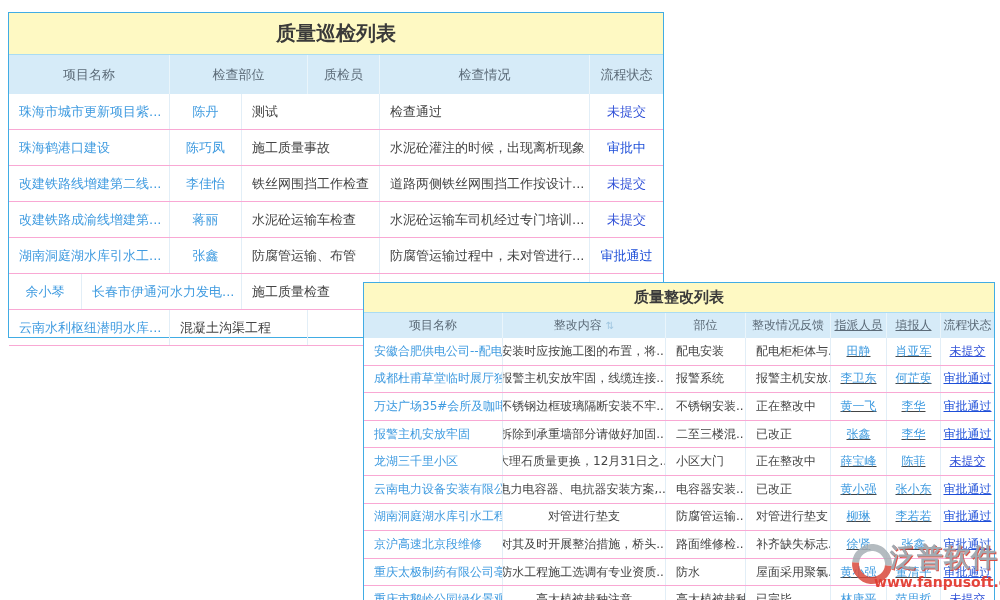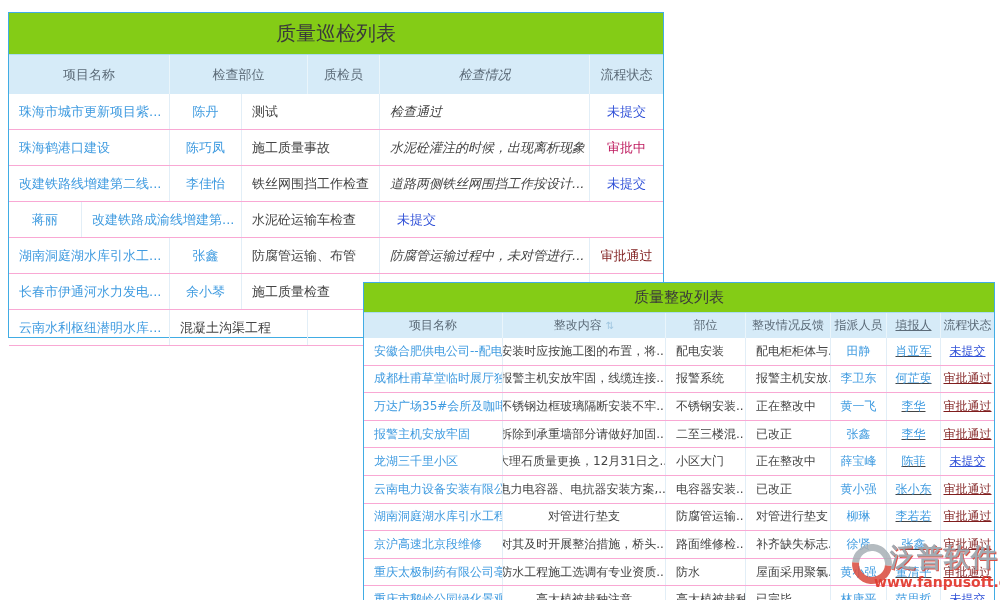--- a/index.html
+++ b/index.html
@@ -1,52 +1,52 @@
 <!DOCTYPE html>
 <html><head>
 <meta charset="utf-8">
 <style>
   html,body{margin:0;padding:0;width:1000px;height:600px;background:#fff;overflow:hidden;
     font-family:"DejaVu Sans","Liberation Sans",sans-serif;}
   .panel{position:absolute;background:#fff;border:1px solid #41ace4;box-sizing:border-box;}
   #t1{left:8px;top:12px;width:656px;height:326px;z-index:1;}
   #t2{left:363px;top:282px;width:632px;height:321px;z-index:2;}
-  .panel-title{display:flex;align-items:center;justify-content:center;font-weight:normal;
-    color:#3a3a3a;border-bottom:1px solid #aadcf2;background:#84cc16;}
+  .panel-title{display:flex;align-items:center;justify-content:center;font-weight:bold;
+    color:#3a3a3a;border-bottom:1px solid #aadcf2;background:#fef9c3;}
   #t1 .panel-title{height:41px;font-size:20px;}
   #t2 .panel-title{height:29px;font-size:15px;}
   .hdr{display:flex;background:#d6ebf8;color:#5c6b78;}
   #t1 .hdr{height:39px;font-size:13px;}
   #t2 .hdr{height:25px;font-size:12px;}
   .hdr .cell{justify-content:center;border-left:1px solid #eaf5fb;padding:0 0;}
   .hdr .cell:first-child{border-left:none;}
   .cell{box-sizing:border-box;display:flex;align-items:center;white-space:nowrap;
     overflow:hidden;padding:0 10px;}
   .row{display:flex;border-bottom:1px solid #f9a8d4;color:#444;}
   #t1 .row{height:35px;font-size:13px;}
   #t2 .row{height:26.6px;font-size:12px;}
   .row .cell{border-left:1px solid #e2eef7;}
   .row .cell:first-child{border-left:none;}
   .t1 .c0{width:160px;}
   .t1 .c1{width:72px;justify-content:center;}
   .t1 .c2{width:138px;}
-  .t1 .c3{width:210px;font-style:italic;}
+  .t1 .c3{width:210px;}
   .t1 .c4{width:74px;justify-content:center;}
   .t2 .c0{width:138px;}
   .t2 .c1{width:163px;justify-content:center;}
   .t2 .c2{width:80px;}
   .t2 .c3{width:85px;}
-  .t2 .c4{width:56px;justify-content:center;}
+  .t2 .c4{width:56px;justify-content:center;text-decoration:underline;}
   .t2 .c5{width:54px;justify-content:center;text-decoration:underline;}
   .t2 .c6{width:54px;justify-content:center;}
   .link{color:#3f9be0;cursor:pointer;}
   .status{cursor:pointer;}
   .st-blue{color:#3353d8;}
-  .st-orange{color:#be185d;}
-  .st-green{color:#7f1d1d;}
+  .st-orange{color:#1d4ed8;}
+  .st-green{color:#1d4ed8;}
   #t2 .status{text-decoration:underline;}
   .sort{color:#9fc6e0;font-size:10px;margin-left:4px;cursor:pointer;}
   
   .watermark{position:absolute;left:850px;top:538px;width:150px;height:58px;z-index:10;
     pointer-events:none;}
   .wm-logo{position:absolute;left:2px;top:6px;width:26px;height:26px;border-radius:50%;
     border:7px solid #a7b0b6;border-bottom-color:#da4a3d;border-left-color:#da4a3d;
     transform:rotate(-40deg);opacity:.85;}
   .wm-brand{position:absolute;left:40px;top:2px;font-size:26px;font-weight:bold;color:#9aa3ab;
     text-shadow:1px 1px 0 #d8453a;letter-spacing:1px;opacity:.92;}
@@ -98,50 +98,51 @@
     <div class="cell c1">
           <span class="link">李佳怡</span>
         </div>
     <div class="cell c2">铁丝网围挡工作检查</div>
     <div class="cell c3">道路两侧铁丝网围挡工作按设计...</div>
     <div class="cell c4">
           <span class="status st-blue">未提交</span>
         </div>
   </div>
       <div class="row">
+    <div class="cell c0">
+          <span class="link">改建铁路成渝线增建第...</span>
+        </div>
     <div class="cell c1">
           <span class="link">蒋丽</span>
         </div>
-    <div class="cell c0">
-          <span class="link">改建铁路成渝线增建第...</span>
-        </div>
     <div class="cell c2">水泥砼运输车检查</div>
+    <div class="cell c3">水泥砼运输车司机经过专门培训...</div>
     <div class="cell c4">
           <span class="status st-blue">未提交</span>
         </div>
   </div>
       <div class="row">
     <div class="cell c0">
           <span class="link">湖南洞庭湖水库引水工...</span>
         </div>
     <div class="cell c1">
           <span class="link">张鑫</span>
         </div>
     <div class="cell c2">防腐管运输、布管</div>
     <div class="cell c3">防腐管运输过程中，未对管进行...</div>
     <div class="cell c4">
           <span class="status st-green">审批通过</span>
         </div>
   </div>
       <div class="row">
+    <div class="cell c1">
+          <span class="link">余小琴</span>
+        </div>
     <div class="cell c0">
           <span class="link">长春市伊通河水力发电...</span>
-        </div>
-    <div class="cell c1">
-          <span class="link">余小琴</span>
         </div>
     <div class="cell c2">施工质量检查</div>
     <div class="cell c3"></div>
     <div class="cell c4">
           <span class="status"></span>
         </div>
   </div>
       <div class="row">
     <div class="cell c0">
           <span class="link">云南水利枢纽潜明水库...</span>

